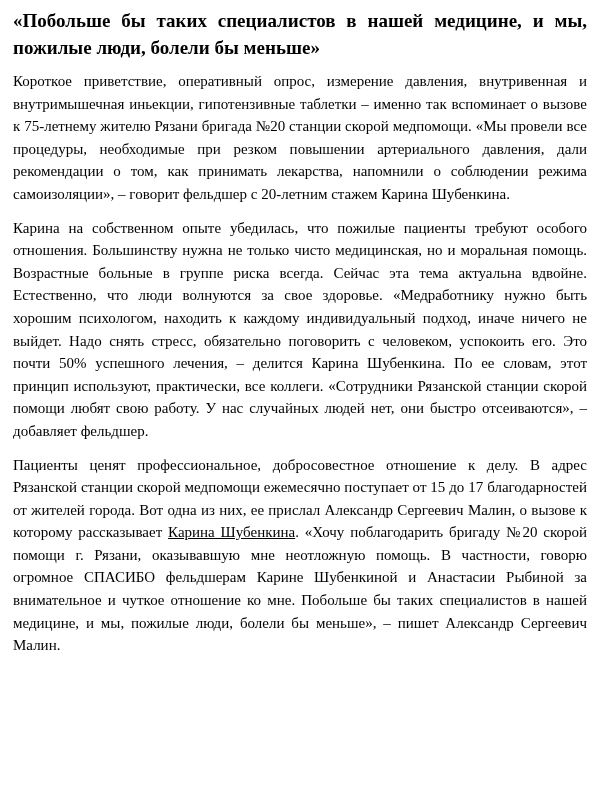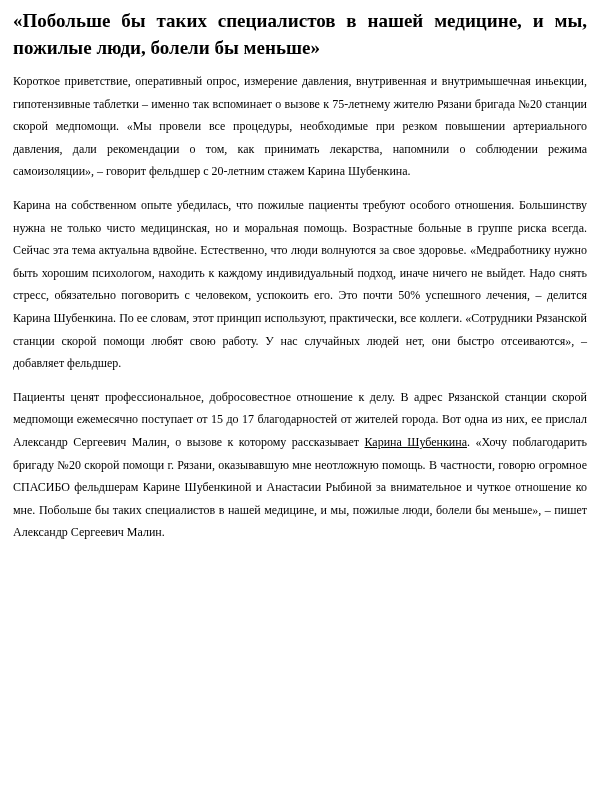--- a/index.html
+++ b/index.html
@@ -22,21 +22,21 @@
     background: #ffffff;
   }
   .doc-title {
     font-size: 19px;
     font-weight: bold;
     line-height: 27px;
     text-align: justify;
     margin: 0 0 9px 0;
   }
   .doc-paragraph {
-    font-size: 12px;
+    font-size: 15px;
     line-height: 22.6px;
     text-align: justify;
     text-justify: inter-word;
     margin: 8px 0 11px 0;
   }
   .underlined-name {
     text-decoration: underline;
   }
 </style>
 </head>

